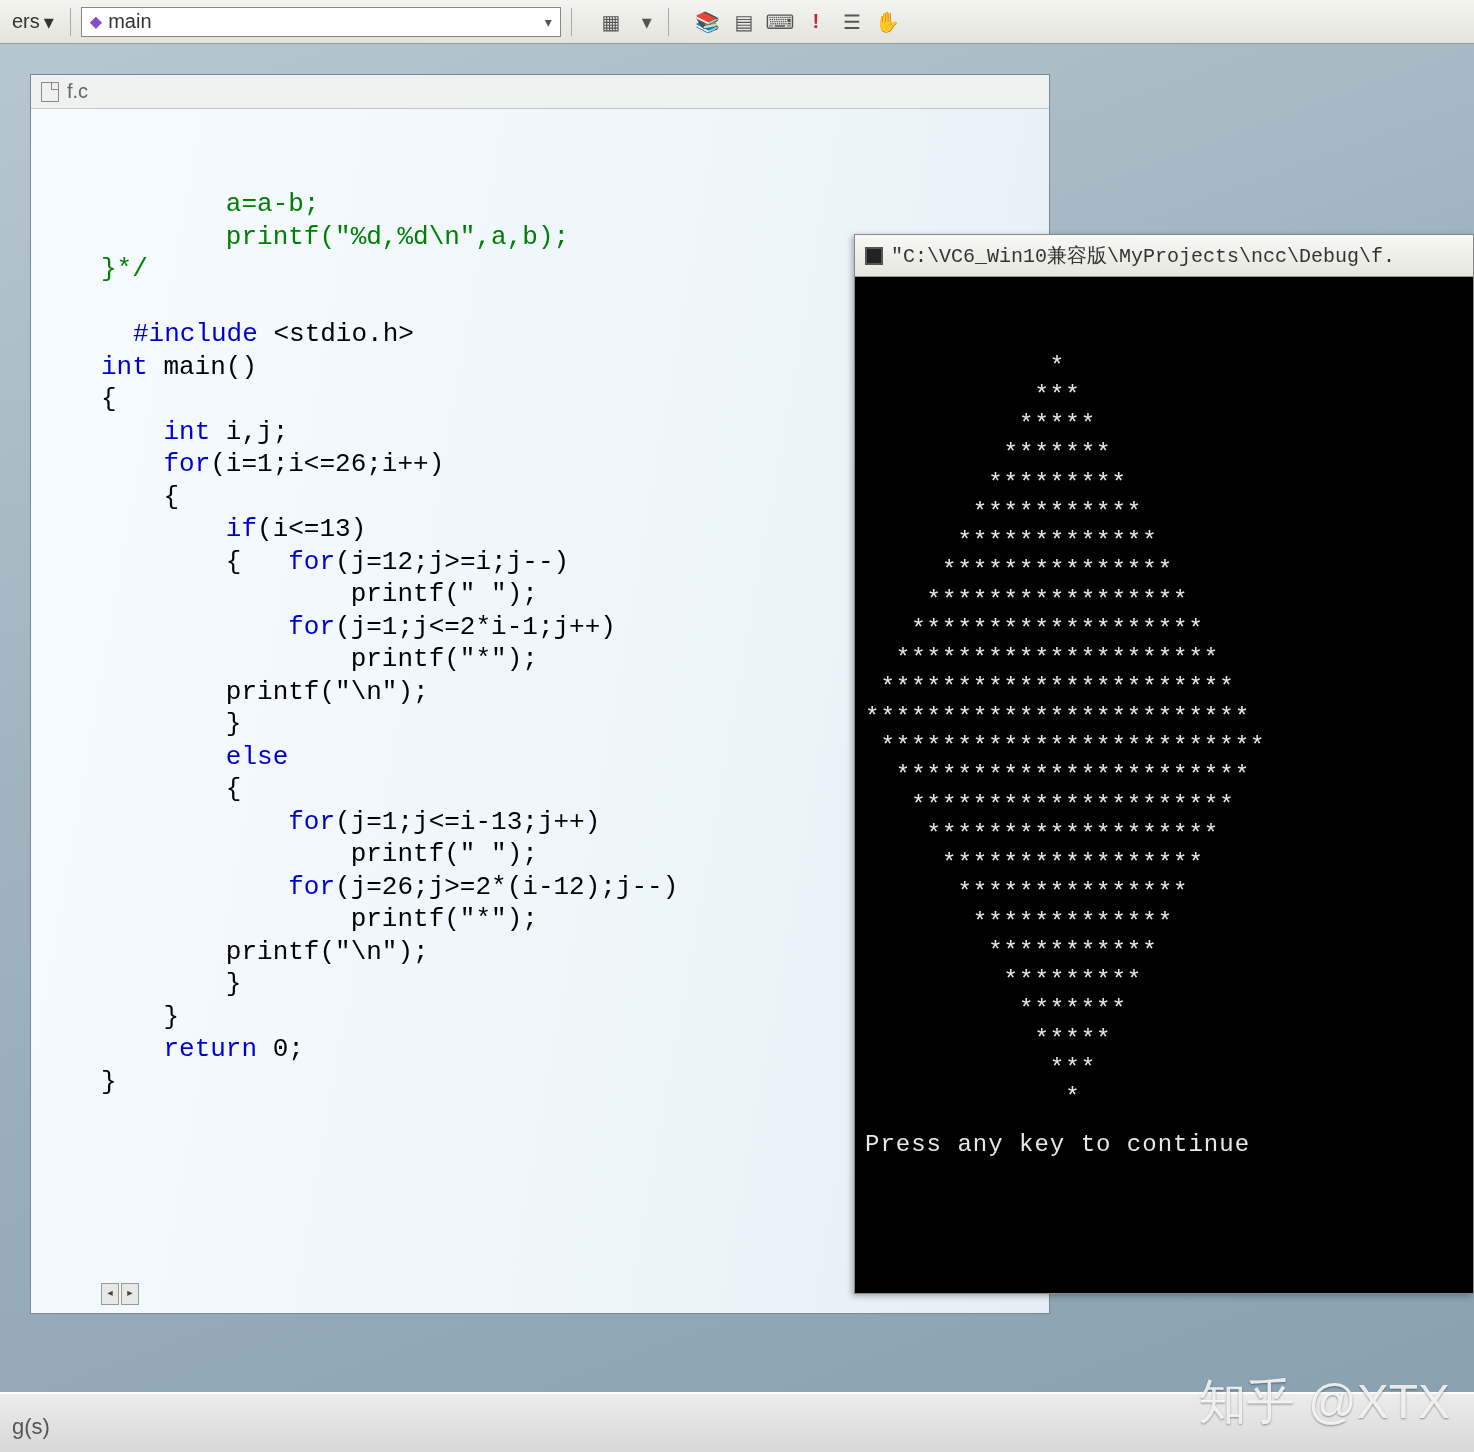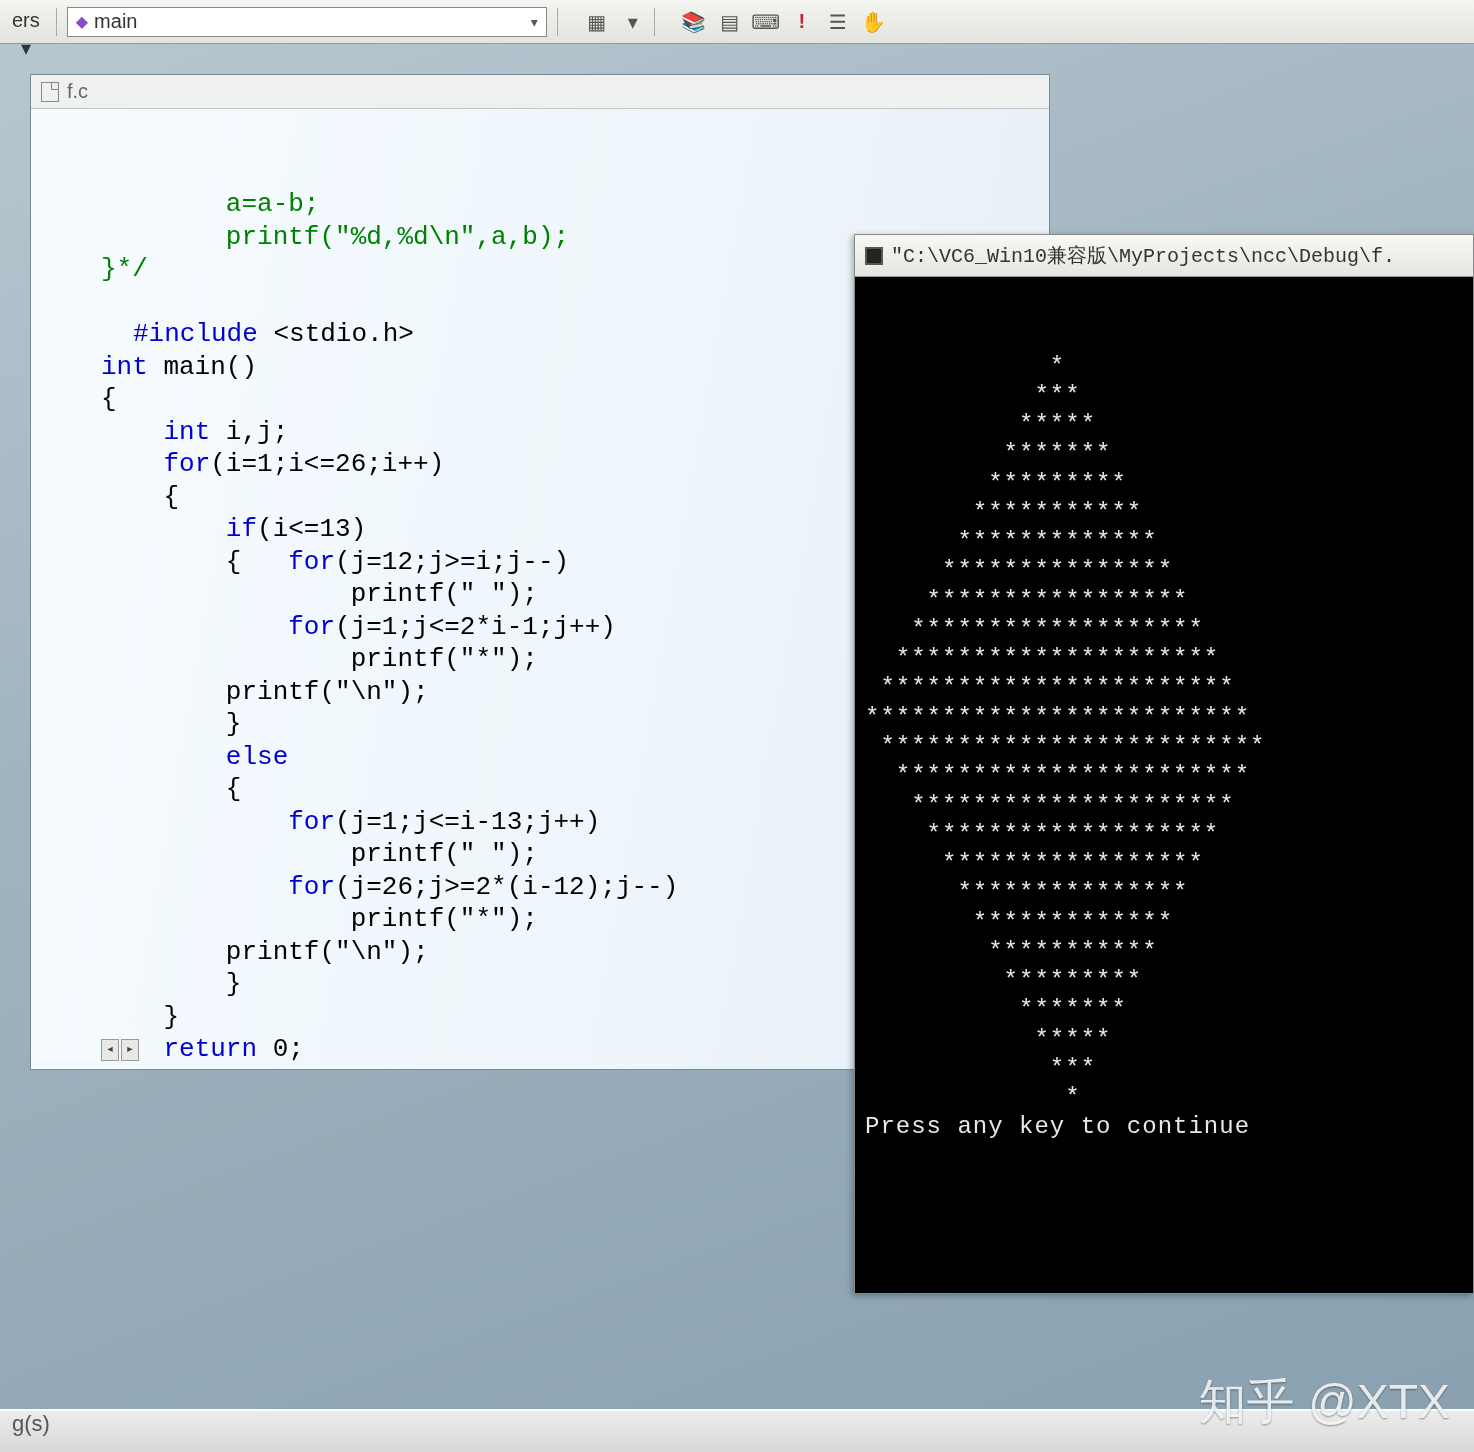--- a/index.html
+++ b/index.html
@@ -23,42 +23,41 @@
     align-items: center;
     padding: 0 6px;
     gap: 6px;
     font-size: 20px;
     color: #333;
   }
   .tb-dd {
     display: flex; align-items: center; gap: 4px;
     padding: 2px 6px;
     height: 30px;
-    flex-direction: column;
   }
   .tb-sep { width:1px; height:28px; background:#aaa; margin:0 4px; }
   .tb-combo {
     display:flex; align-items:center; gap:6px;
     background:#fff; border:1px solid #888;
     height:30px; padding:0 8px; min-width:480px;
   }
   .tb-diamond { color:#8a4bc9; font-size:16px; }
   .tb-combo .caret { margin-left:auto; font-size:14px; color:#555;}
   .tb-icons { display:flex; align-items:center; gap:14px; margin-left:18px;}
   .tb-icon { width:22px; height:22px; display:flex; align-items:center; justify-content:center; font-size:20px; color:#555; }
   .tb-icon.red { color:#c23; font-weight:bold; }
   
   .desktop {
     position:absolute; top:44px; left:0; right:0; bottom:0;
   }
   
   .editor {
     position:absolute;
     top:30px; left:30px;
-    width:1020px; height:996px;
+    width:1020px; height:1240px;
     background:#fff;
     border:1px solid #7a8a94;
     box-shadow: inset 0 0 0 2px #dfe6ea;
     display:flex; flex-direction:column;
   }
   .editor-tab {
     height:34px;
     background:#eef1f0;
     border-bottom:1px solid #c0c8cc;
     display:flex; align-items:center;
@@ -117,29 +116,29 @@
   .con-ico{width:18px;height:18px;border:2px solid #555;background:#222;}
   .console-body{
     flex:1;
     padding:16px 10px;
     font-size:24px;
     line-height:1.22;
     white-space:pre;
     letter-spacing:1px;
   }
   .console-body .row{ display:block; text-align:left; font-family:inherit;}
-  .press{ font-size:24px;}
+  .press{ margin-top:18px; font-size:24px;}
   
   .status {
     position:absolute; bottom:0; left:0; right:0;
-    height:43px;
+    height:60px;
     background:linear-gradient(#ececec,#d8d8d8);
     border-top:2px solid #fff;
-    display:flex; align-items:flex-start;
-    padding:0 12px;
+    display:flex; align-items:flex-end;
+    padding:12px 12px;
     font-size:22px; color:#555;
   }
   
   .watermark{
     position:absolute; bottom:18px; right:24px;
     font-size:48px; color:rgba(255,255,255,.85);
     text-shadow:0 1px 2px rgba(0,0,0,.4);
     font-family:"Microsoft YaHei","PingFang SC",sans-serif;
   }
 </style>

